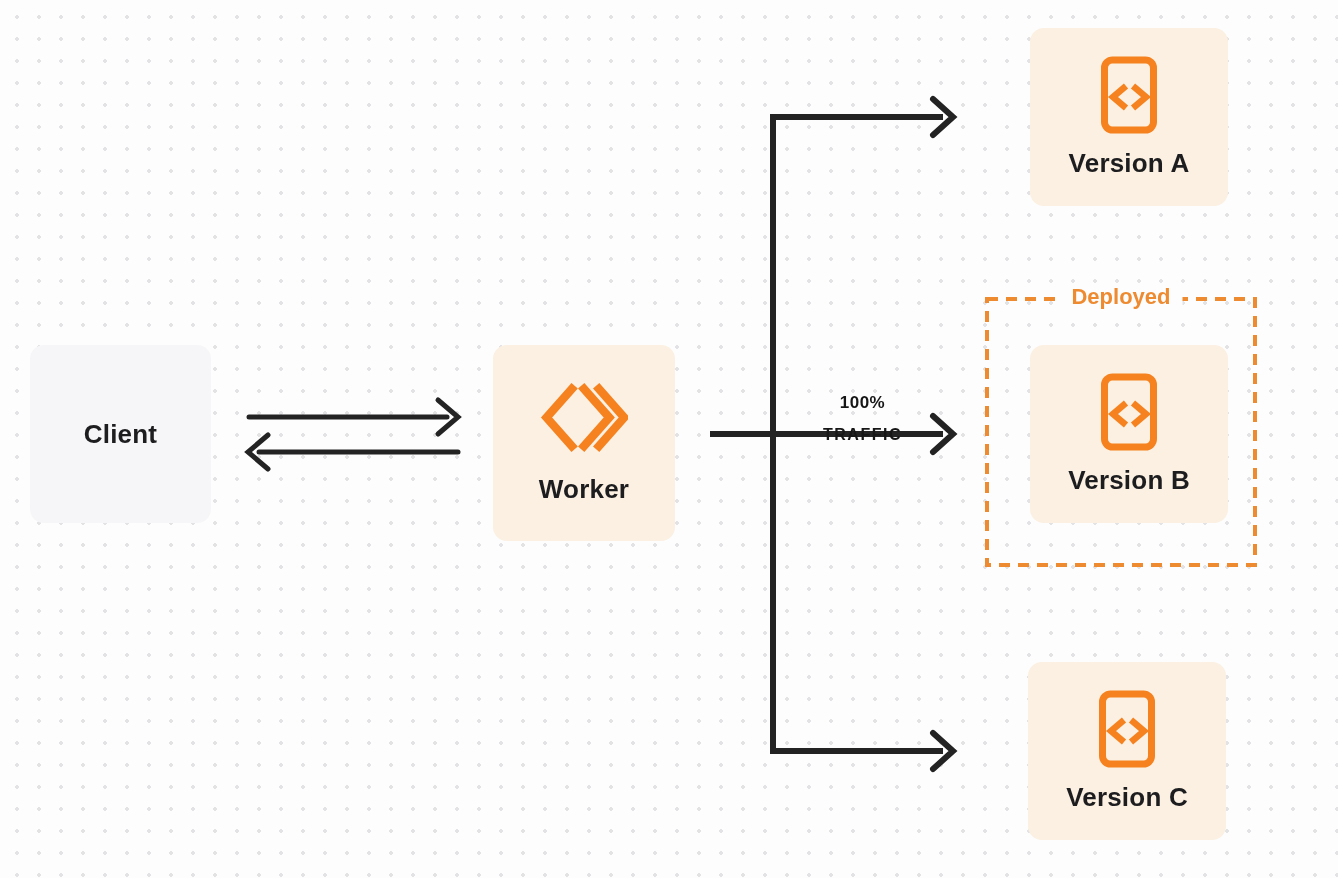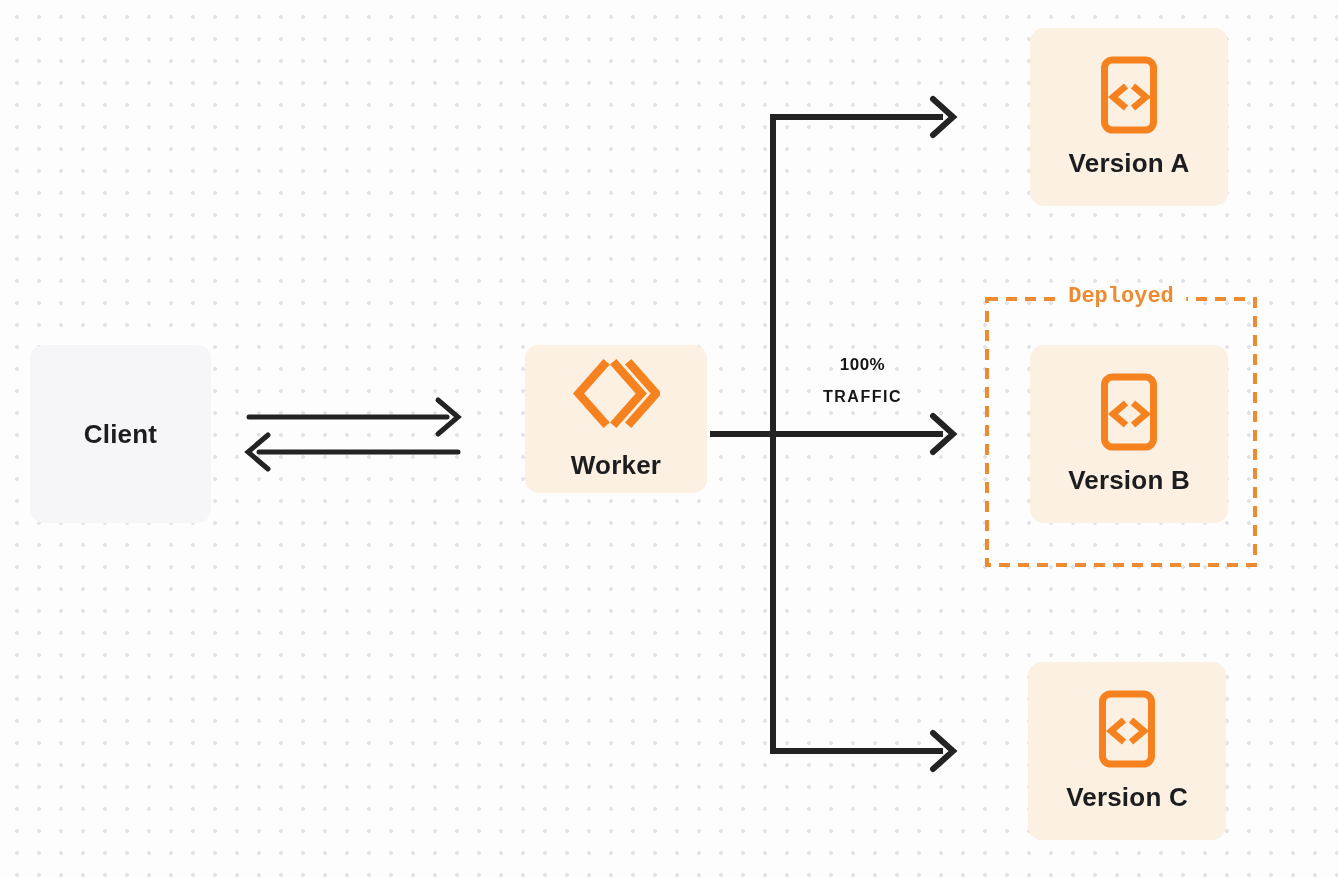--- a/index.html
+++ b/index.html
@@ -40,24 +40,23 @@
   }
 
   .node-client {
     left: 30px; top: 345px;
     width: 181px; height: 178px;
     background: #F6F6F8;
   }
 
   .node-worker {
     left: 493px; top: 345px;
-    width: 182px; height: 148px;
+    width: 182px; height: 196px;
     background: #FBF0E1;
     gap: 16px;
-    margin-left: 32px;
   }
 
   .node-version {
     width: 198px; height: 178px;
     background: #FBF0E1;
     gap: 10px;
   }
   .node-version-a { left: 1030px; top: 28px; }
   .node-version-b { left: 1030px; top: 345px; text-align: center; }
   .node-version-c { left: 1028px; top: 662px; }
@@ -76,32 +75,31 @@
     top: -13px;
     left: 50%;
     transform: translateX(-50%);
     background: #FDFDFD;
     padding: 0 12px;
     font-size: 22px;
     font-weight: 700;
     color: #EE8A30;
     white-space: nowrap;
     line-height: 26px;
-    font-family: Liberation Mono, monospace;
   }
 
   .traffic-label {
     position: absolute;
     left: 790px; top: 350px;
     width: 145px;
     text-align: center;
     font-weight: 700;
     color: #161616;
   }
-  .traffic-line1 { font-size: 17px; line-height: 30px; letter-spacing: 0.5px; }
+  .traffic-line1 { font-size: 17px; line-height: 30px; letter-spacing: 0.5px; margin-top: 38px; }
   .traffic-line2 { font-size: 16px; line-height: 34px; letter-spacing: 1.5px; }
 </style>
 </head>
 <body>
 
 <div class="canvas">
 
   <svg class="connectors" viewBox="0 0 1338 878" fill="none">
 
     <path d="M249,417 H447" stroke="#232323" stroke-width="5" stroke-linecap="round"></path>

